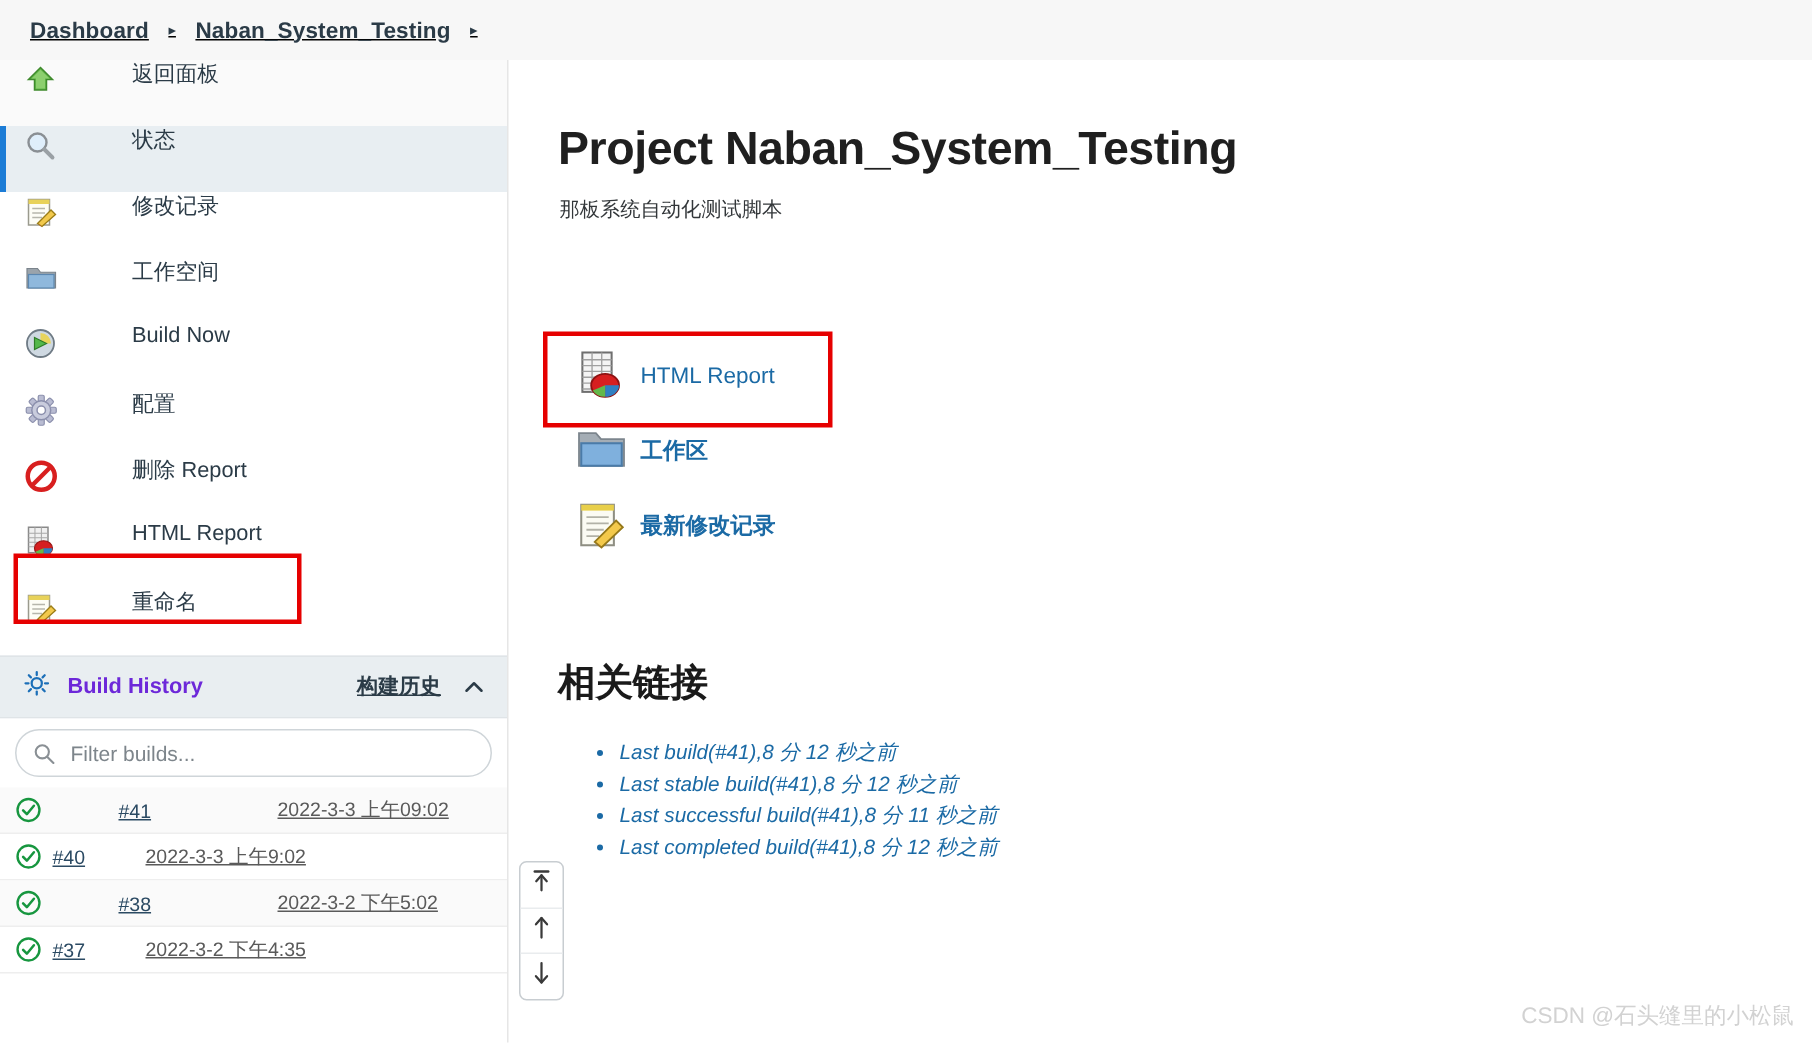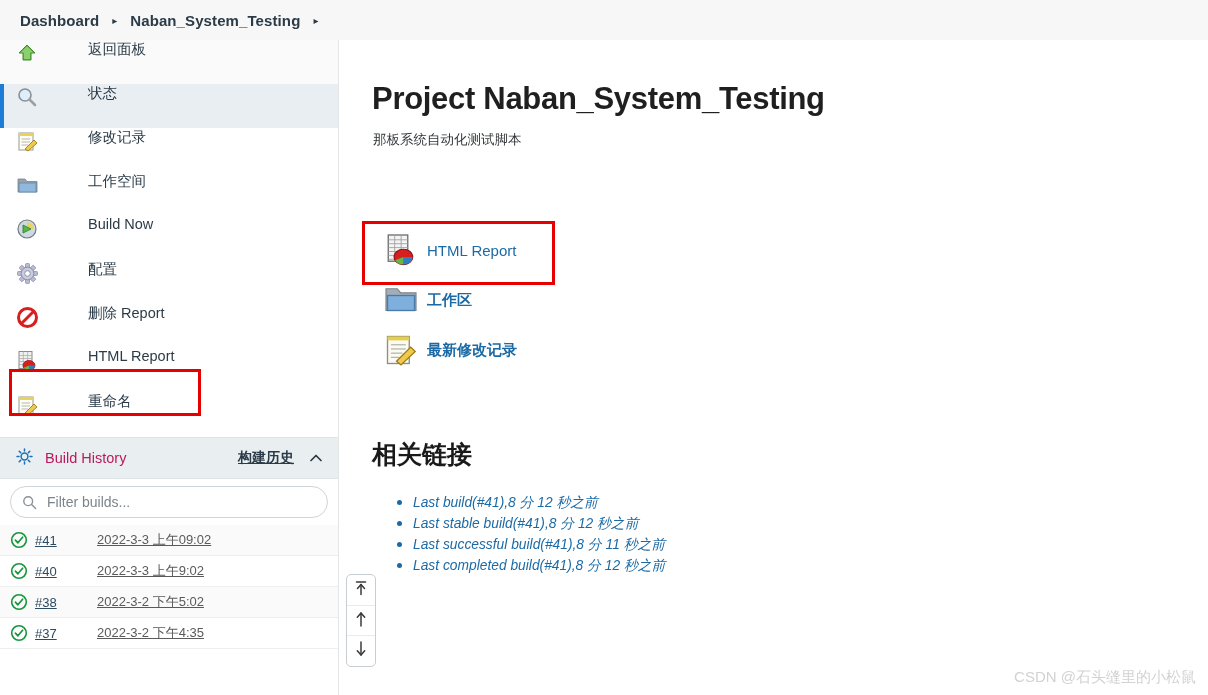--- a/index.html
+++ b/index.html
@@ -14,20 +14,21 @@
 
   
   .header {
     position: absolute;
     left: 0; top: 0;
     width: 1208px; height: 40px;
     background: #f7f7f7;
     display: flex;
     align-items: center;
     padding-left: 20px;
+    text-decoration: underline;
   }
   .crumb {
     font-size: 15px;
     font-weight: bold;
     color: #2b3b47;
     letter-spacing: .1px;
     white-space: nowrap;
   }
   .crumb-sep {
     color: #2b3b47;
@@ -98,22 +99,22 @@
     width: 338px; height: 42px;
     background: #e9eef1;
     border-top: 1px solid #dfe4e7;
     border-bottom: 1px solid #dfe4e7;
     display: flex;
     align-items: center;
     padding: 0 14px 0 16px;
   }
   .bh-title {
     font-size: 14.5px;
-    font-weight: normal;
-    color: #be185d;
+    font-weight: bold;
+    color: #6d28d9;
     margin-left: 12px;
     flex: 1;
   }
   .bh-link {
     font-size: 14px;
     color: #2b3b47;
     text-decoration: underline;
     font-weight: bold;
     margin-right: 14px;
     cursor: pointer;
@@ -159,21 +160,21 @@
   .bh-rows { position: absolute; left: 0; top: 525px; width: 338px; }
   .bh-row {
     height: 31px;
     display: flex;
     align-items: center;
     padding-left: 10px;
     border-bottom: 1px solid #eeeeee;
     background: #fff;
     cursor: pointer;
   }
-  .bh-row.alt { background: #fafafa; }
+  .bh-row.alt { background: #fafafa; gap: 44px; }
   .bh-status { width: 18px; height: 18px; margin-right: 7px; flex: 0 0 18px; }
   .bh-num {
     font-size: 13px;
     color: #2b4a63;
     text-decoration: underline;
     width: 62px;
     flex: 0 0 62px;
   }
   .bh-date {
     font-size: 13px;

